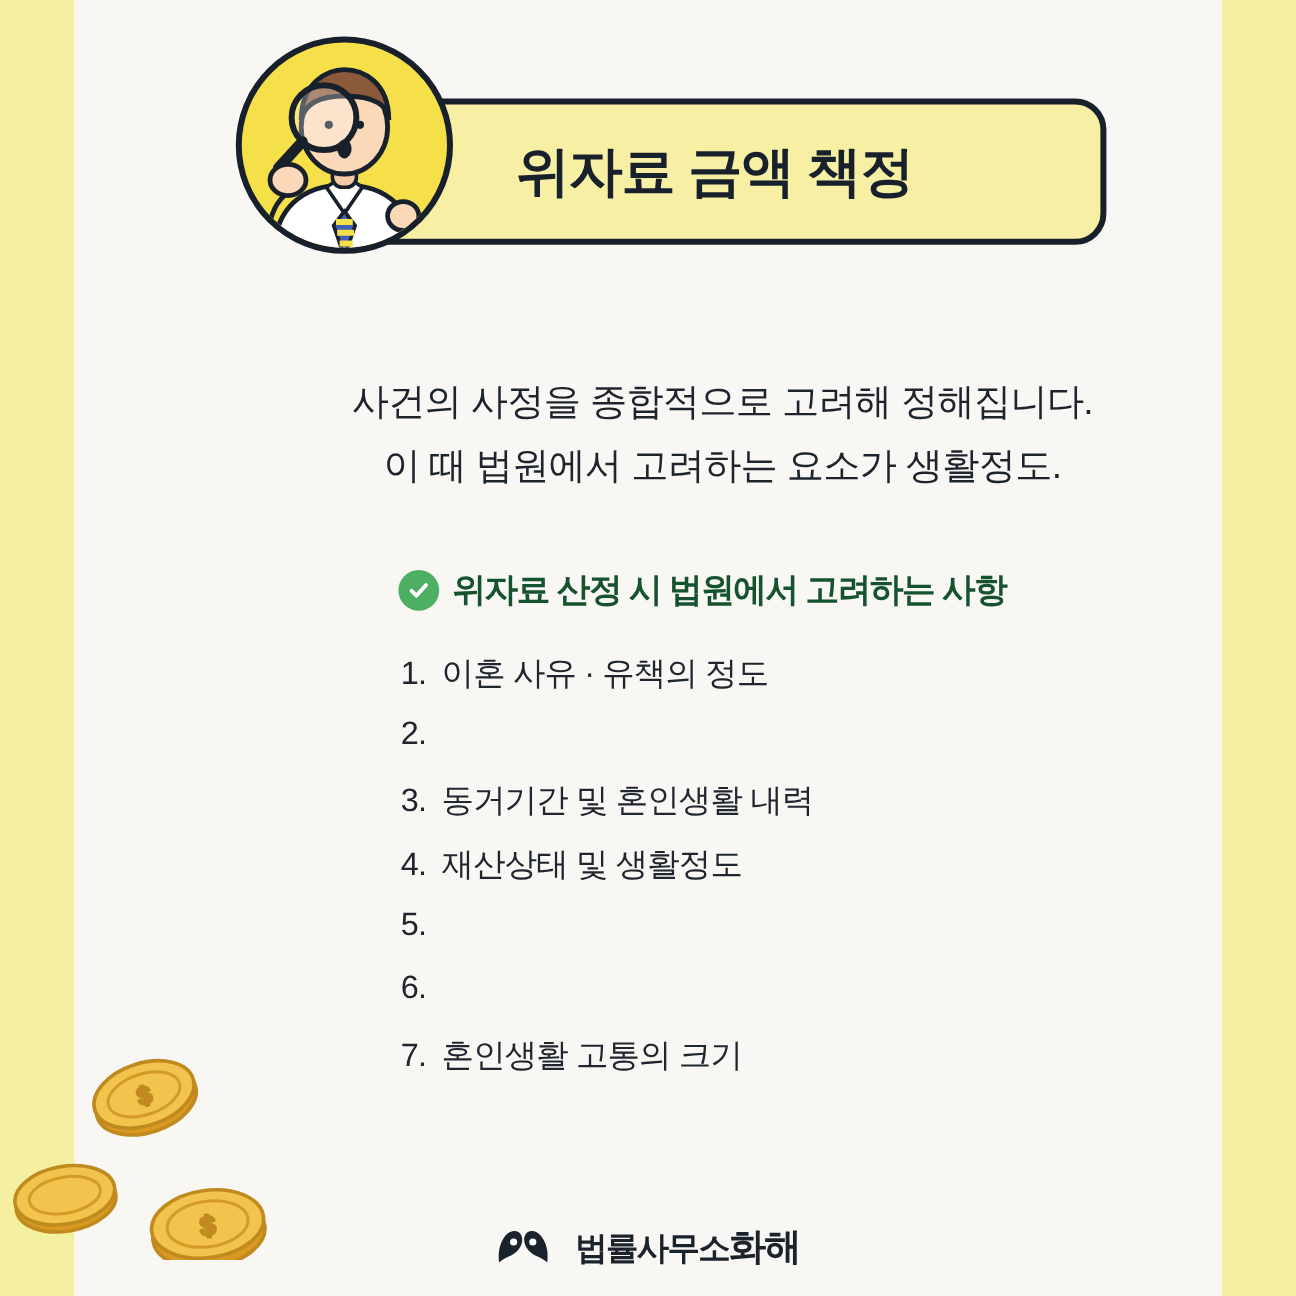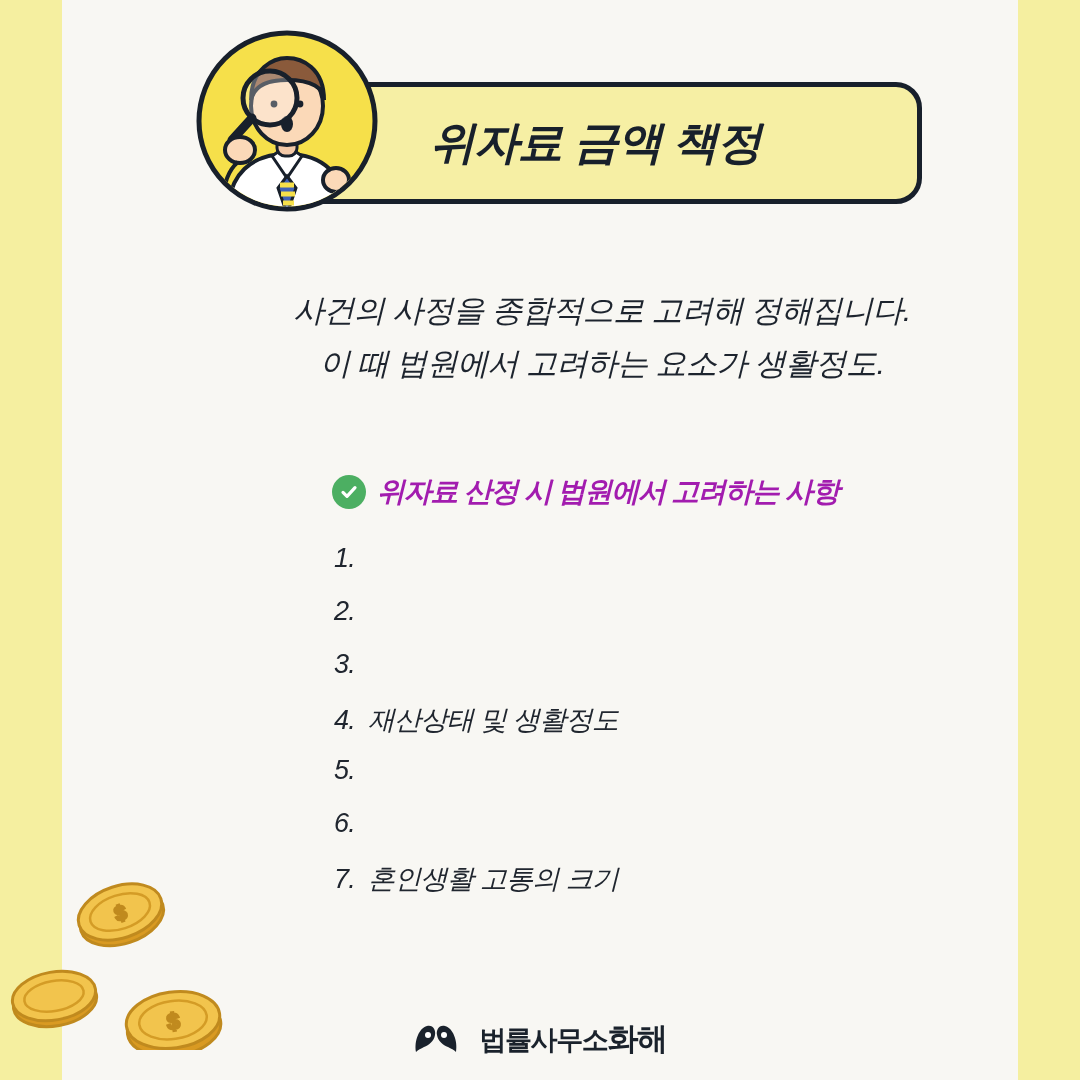--- a/index.html
+++ b/index.html
@@ -26,21 +26,20 @@
   .band.left  { left: 0; }
   .band.right { right: 0; }
 
   .canvas {
     position: absolute;
     left: 62px;
     top: 0;
     width: 956px;
     height: 1080px;
     background: #f8f7f3;
-    font-style: italic;
   }
 
   
   .header {
     position: absolute;
     left: 132px;
     top: 82px;
     width: 728px;
     height: 128px;
   }
@@ -75,21 +74,21 @@
     top: -54px;
     width: 186px;
     height: 186px;
   }
   .avatar svg { display: block; }
 
   
   .intro {
     position: absolute;
     left: 62px;
-    top: 284px;
+    top: 308px;
     width: 956px;
     text-align: center;
     color: #1d242e;
     font-size: 31px;
     line-height: 53px;
     letter-spacing: -0.6px;
   }
 
   
   .section-head {
@@ -107,21 +106,21 @@
     background: #4caf62;
     display: flex;
     align-items: center;
     justify-content: center;
     flex: none;
   }
   .check-badge svg { display: block; }
   .section-head-text {
     font-size: 28px;
     font-weight: bold;
-    color: #a21caf;
+    color: #14532d;
     letter-spacing: -1.2px;
     white-space: nowrap;
   }
 
   
   .list {
     position: absolute;
     left: 272px;
     top: 543px;
     width: 640px;
@@ -232,26 +231,28 @@
       <svg width="20" height="20" viewBox="0 0 20 20" xmlns="http://www.w3.org/2000/svg">
         <path d="M4 10.4 L8 14.4 L16 5.6" stroke="#ffffff" stroke-width="3.2" fill="none" stroke-linecap="round" stroke-linejoin="round"></path>
       </svg>
     </span>
     <span class="section-head-text">위자료 산정 시 법원에서 고려하는 사항</span>
   </div>
 
   <div class="list">
     <div class="list-item">
       <span class="list-num">1.</span>
+      <span class="list-label">이혼 사유 · 유책의 정도</span>
     </div>
     <div class="list-item">
       <span class="list-num">2.</span>
     </div>
     <div class="list-item">
       <span class="list-num">3.</span>
+      <span class="list-label">동거기간 및 혼인생활 내력</span>
     </div>
     <div class="list-item">
       <span class="list-num">4.</span>
       <span class="list-label">재산상태 및 생활정도</span>
     </div>
     <div class="list-item">
       <span class="list-num">5.</span>
     </div>
     <div class="list-item">
       <span class="list-num">6.</span>

